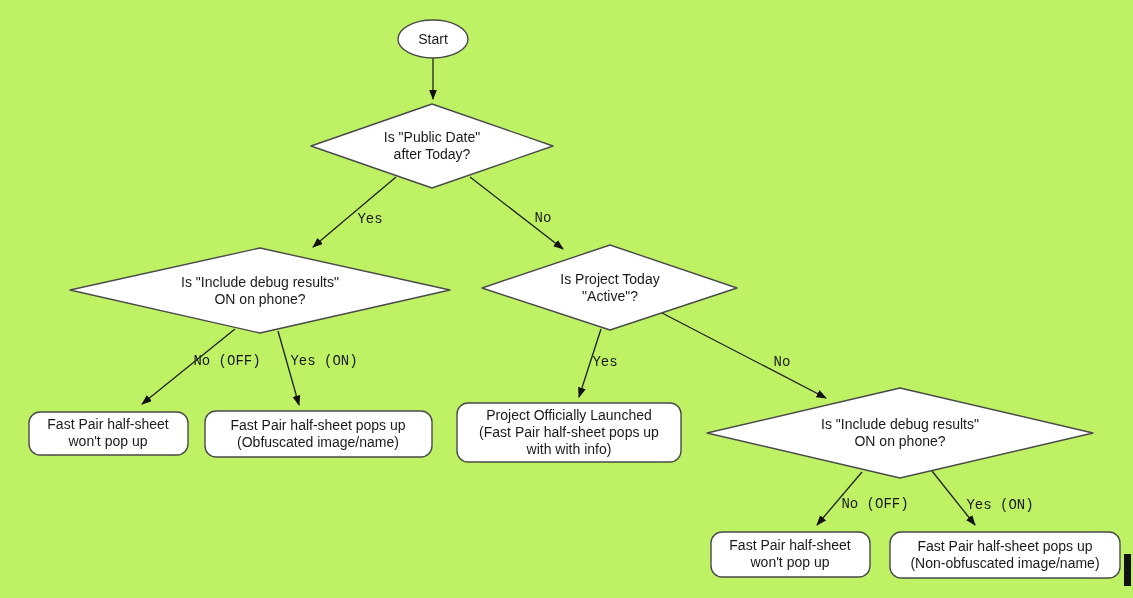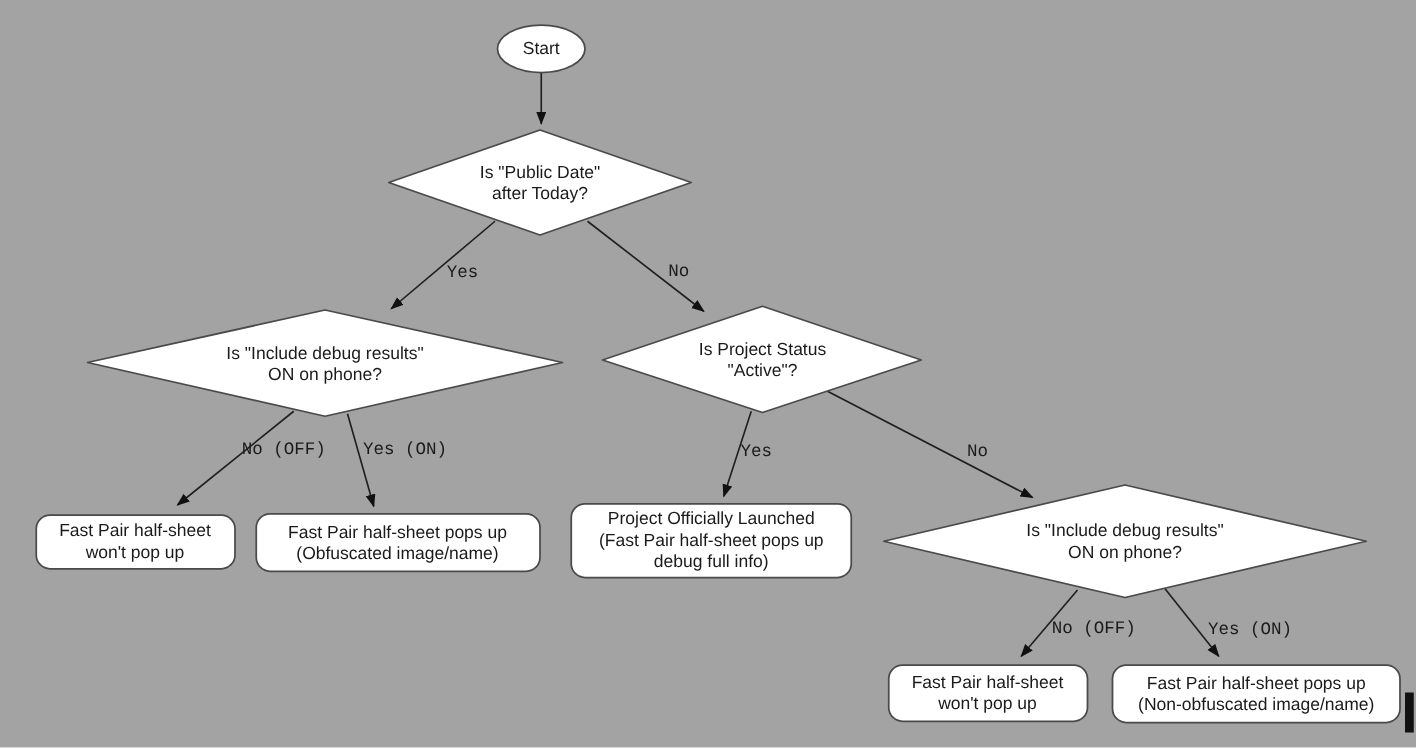--- a/index.html
+++ b/index.html
@@ -1,20 +1,20 @@
 <!DOCTYPE html>
 <html><head>
 <meta charset="utf-8">
 <style>
   html, body { margin: 0; padding: 0; background: #ffffff; }
   .canvas {
     position: relative;
     width: 1133px;
     height: 598px;
-    background: #a3a3a3;
+    background: #bef264;
     font-family: "Liberation Sans", sans-serif;
     color: #1a1a1a;
     overflow: hidden;
   }
   .canvas svg { position: absolute; left: 0; top: 0; }
   .label {
     position: absolute;
     transform: translate(-50%, -50%);
     text-align: center;
     white-space: pre-line;
@@ -62,31 +62,31 @@
     <rect class="shape" x="890" y="532" width="230" height="46" rx="11"></rect>
 
     <rect x="1124" y="554" width="7" height="32" fill="#111111"></rect>
   </svg>
 
   <div class="label" style="left:433px; top:39px;">Start</div>
   <div class="label" style="left:432px; top:146px;">Is "Public Date"
 after Today?</div>
   <div class="label" style="left:260px; top:291px;">Is "Include debug results"
 ON on phone?</div>
-  <div class="label" style="left:610px; top:288px;">Is Project Status
+  <div class="label" style="left:610px; top:288px;">Is Project Today
 "Active"?</div>
   <div class="label" style="left:900px; top:433px;">Is "Include debug results"
 ON on phone?</div>
   <div class="label" style="left:108px; top:433px;">Fast Pair half-sheet
 won't pop up</div>
   <div class="label" style="left:318px; top:434px;">Fast Pair half-sheet pops up
 (Obfuscated image/name)</div>
   <div class="label" style="left:569px; top:432px;">Project Officially Launched
 (Fast Pair half-sheet pops up
-debug full info)</div>
+with with info)</div>
   <div class="label" style="left:790px; top:554px;">Fast Pair half-sheet
 won't pop up</div>
   <div class="label" style="left:1005px; top:555px;">Fast Pair half-sheet pops up
 (Non-obfuscated image/name)</div>
 
   <div class="label edge-label" style="left:370px; top:219px;">Yes</div>
   <div class="label edge-label" style="left:543px; top:218px;">No</div>
   <div class="label edge-label" style="left:227px; top:361px;">No (OFF)</div>
   <div class="label edge-label" style="left:324px; top:361px;">Yes (ON)</div>
   <div class="label edge-label" style="left:605px; top:362px;">Yes</div>

